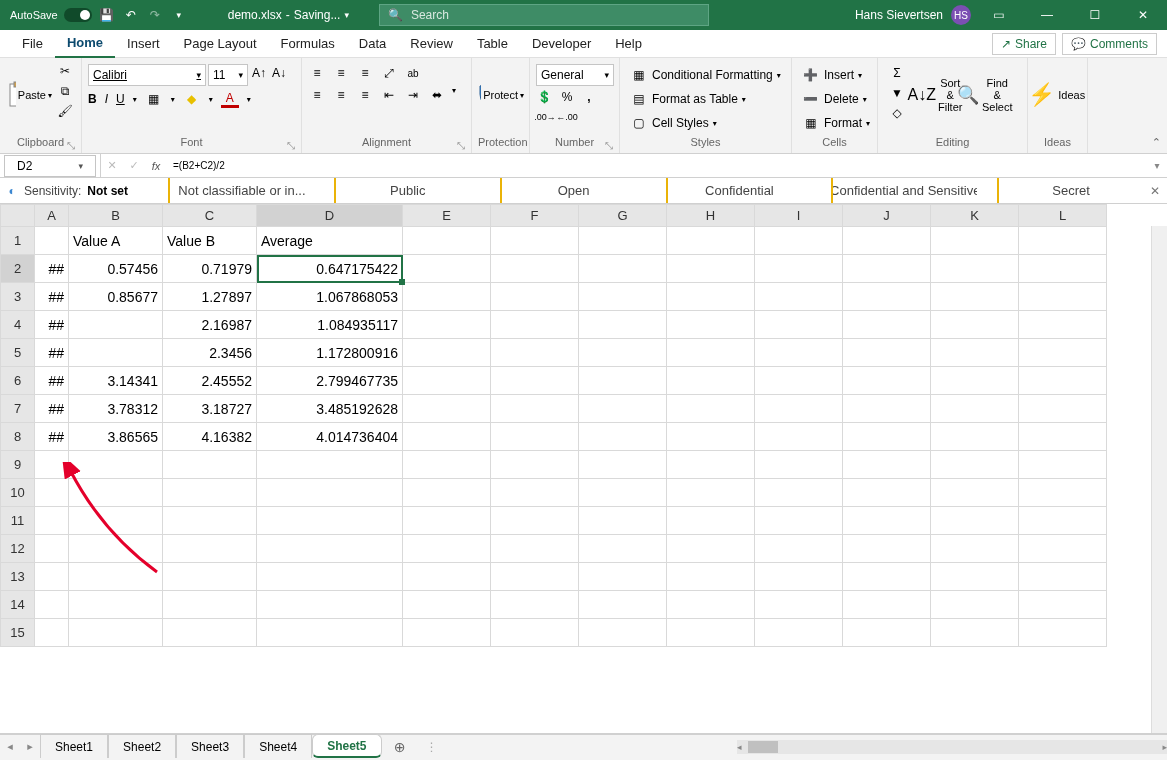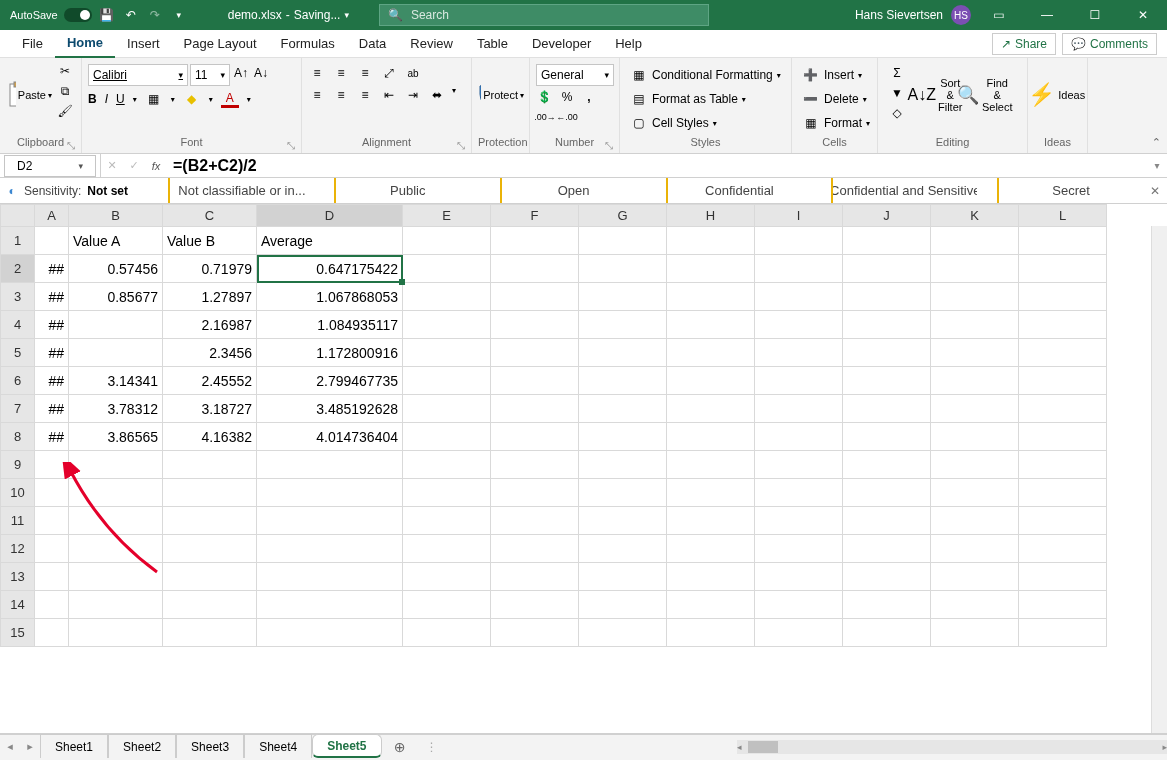--- a/index.html
+++ b/index.html
@@ -37,21 +37,21 @@
 .smbtn { height:22px; display:flex; align-items:center; gap:4px; font-size:12px; padding:0 4px;}
 .iconbox { width:18px; height:18px; display:flex; align-items:center; justify-content:center;}
 .combo { height:22px; border:1px solid #c5c5c5; background:#fff; display:flex; align-items:center; padding:0 4px; font-size:12px;}
 .row { display:flex; gap:2px; }
 
 
 .formulabar { height:24px; border-bottom:1px solid #d0d0d0; display:flex; align-items:center; background:#fff;}
 .namebox { width:92px; height:22px; border:1px solid #c5c5c5; margin:0 4px; display:flex; align-items:center; padding:0 12px; font-size:12px;}
 .namebox .dd { margin-left:auto; font-size:9px; color:#555;}
 .fx-btn { width:22px; display:flex; align-items:center; justify-content:center; color:#555; font-size:11px;}
-.formula-in { flex:1; padding:0 6px; font-size:16px;font-weight:bold; }
+.formula-in { flex:1; padding:0 6px; font-size:10px; }
 .formulabar .drop { width:20px; color:#888; font-size:10px; text-align:center;}
 
 
 .sensbar { height:26px; border-bottom:1px solid #d0d0d0; display:flex; align-items:center; font-size:12px; background:#fff;}
 .sensbar .sens-icon{ width:24px; display:flex; justify-content:center;}
 .sensbar .label { color:#444; margin-right:6px;}
 .sensbar .value { font-weight:600; margin-right:20px;}
 .sensbar .opt { flex:1; max-width:155px; text-align:center; border-left:2px solid #eab308; height:100%; display:flex; align-items:center; justify-content:center; color:#444; overflow:hidden; white-space:nowrap; text-overflow:ellipsis; font-size:13px;margin-left:20px;}
 .sensbar .opt:first-of-type{border-left:1px solid #e0e0e0;}
 .sensbar .close { width:24px; text-align:center; color:#777;}
@@ -162,21 +162,21 @@
         <span class="iconbox">⧉</span>
         <span class="iconbox">🖌</span>
       </div>
     </div>
     <div class="label"><span>Clipboard</span><span class="launcher">⤡</span></div>
   </div>
 
   <div class="group" style="width:220px;">
     <div class="body" style="flex-direction:column;gap:4px;padding-top:4px;">
       <div class="row">
-        <div class="combo" style="width:100px;text-decoration:underline;">
+        <div class="combo" style="width:118px;text-decoration:underline;">
             <span>Calibri</span>
             <span style="margin-left:auto;font-size:9px;">▾</span>
           </div>
         <div class="combo" style="width:40px;">
             <span>11</span>
             <span style="margin-left:auto;font-size:9px;">▾</span>
           </div>
         <span class="iconbox">A↑</span>
         <span class="iconbox">A↓</span>
       </div>

